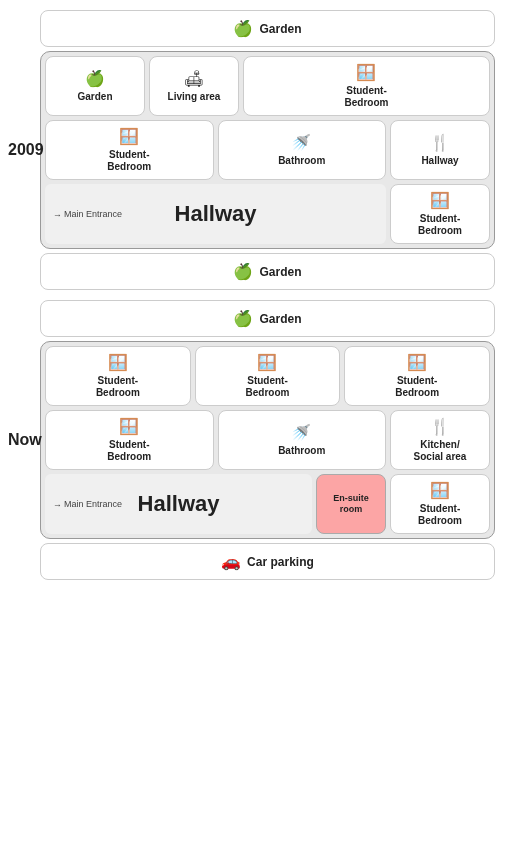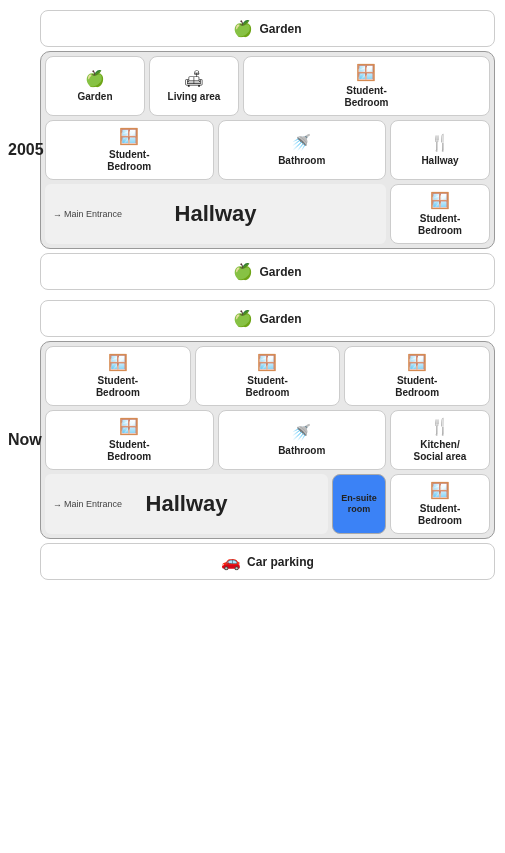--- a/index.html
+++ b/index.html
@@ -144,21 +144,21 @@
       flex-direction: column;
       gap: 4px;
     }
   </style>
 </head>
 <body>
 
 <div class="page">
 
   <div class="section-wrap">
-    <span class="section-label">2005</span>
+    <span class="section-label">2009</span>
     <div class="floor-plan">
 
       <div class="garden-bar">
         <span class="room-icon green">🍏</span>
         <span>Garden</span>
       </div>
 
       <div class="outer-border">
         <div class="col">
 
@@ -271,21 +271,21 @@
               </div>
 
               <div class="row" style="min-height:60px;">
                 <div class="hallway-area">
                   <span class="entrance-label">
                     <span>→</span>
                     <span>Main Entrance</span>
                   </span>
                   <span class="hallway-label">Hallway</span>
                 </div>
-                <div class="room-card" style="width:54px; background:#3b82f6; border:1.5px solid #aaa;">
+                <div class="room-card" style="width:70px; background:#fca5a5; border:1.5px solid #aaa;">
                   <span class="room-label" style="font-size:9px;">En-suite<br>room</span>
                 </div>
               </div>
             </div>
 
             <div class="right-col-2010">
               <div class="room-card" style="flex:1;">
                 <span class="room-icon pink">🍴</span>
                 <span class="room-label">Kitchen/<br>Social area</span>
               </div>

